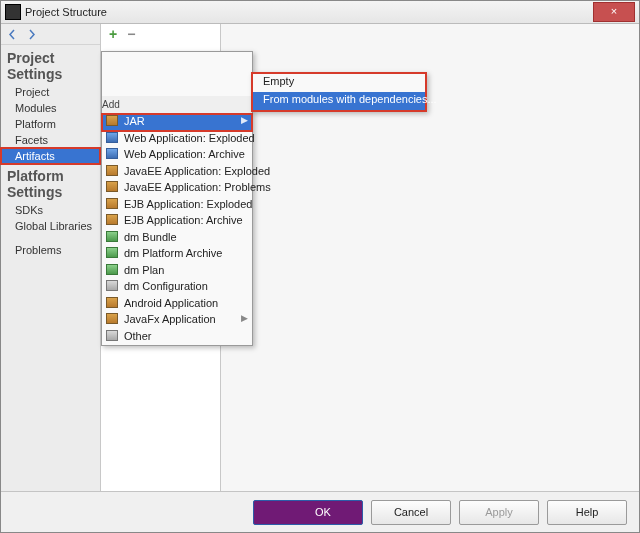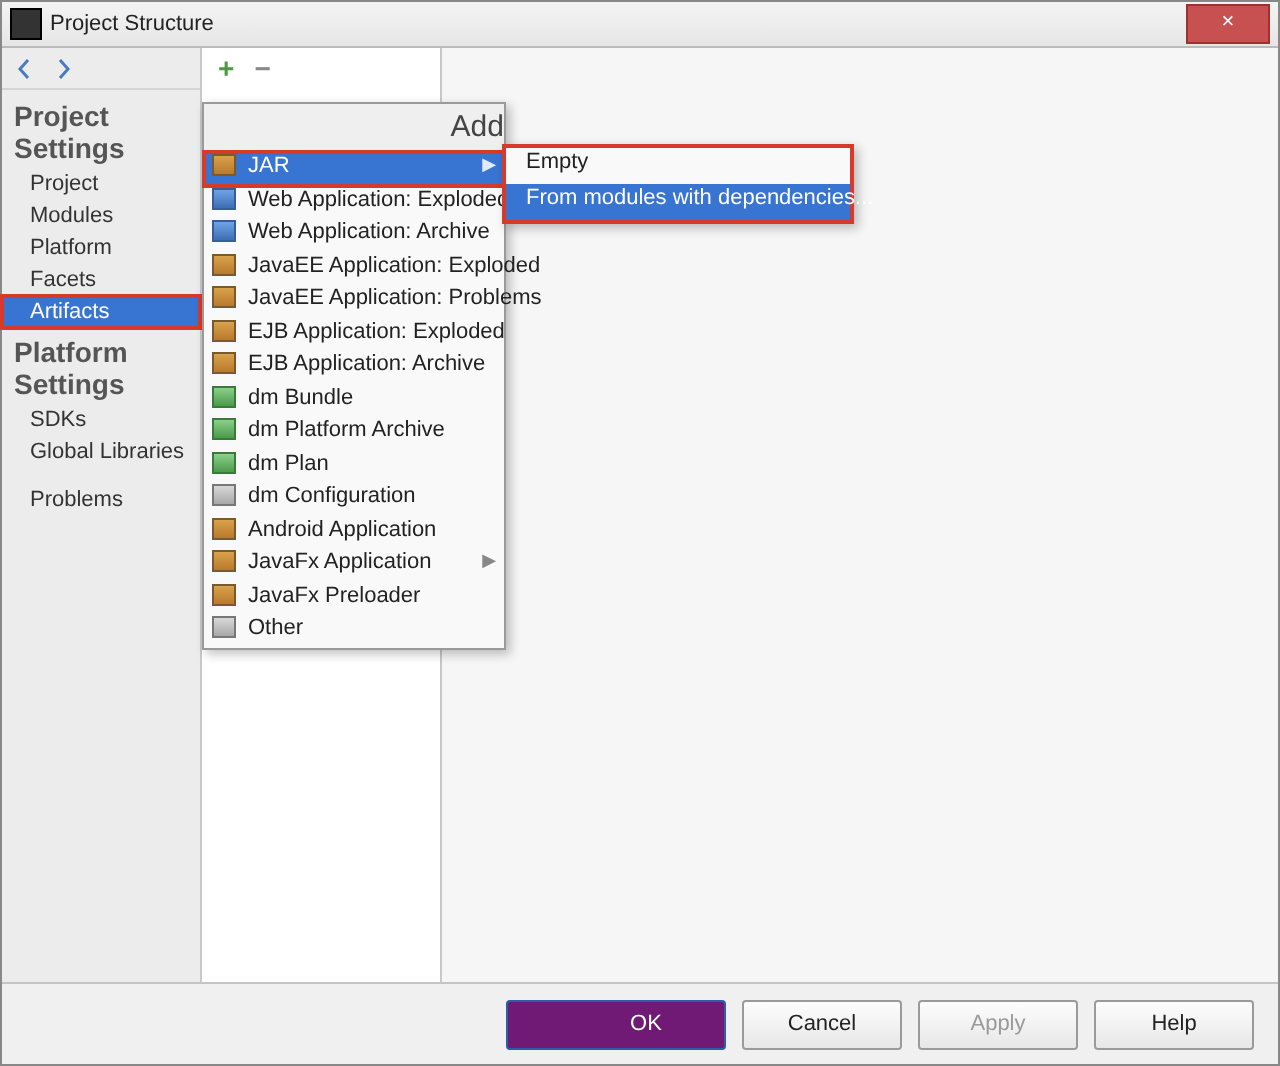--- a/index.html
+++ b/index.html
@@ -22,21 +22,21 @@
   
   .midcol{width:120px;background:#fff;border-right:1px solid #c8c8c8;box-sizing:border-box;position:relative;}
   .mid-tool{height:20px;display:flex;align-items:center;gap:10px;padding-left:8px;border-bottom:1px solid #d4d4d4;}
   .plus{color:#4a9b3f;font-weight:bold;font-size:14px;line-height:12px;}
   .minus{color:#888;font-weight:bold;font-size:14px;line-height:12px;}
   .midblank{position:absolute;inset:20px 0 0 0;background:#fff;}
   
   .rightarea{flex:1;background:#f6f6f6;}
   
   .popup{position:absolute;left:100px;top:27px;width:150px;background:#f9f9f9;border:1px solid #9a9a9a;box-shadow:2px 2px 5px rgba(0,0,0,.25);}
-  .popup-title{text-align:right;font-size:15px;padding:3px 0;color:#444;background:#efefef;border-bottom:1px solid #ccc;}
+  .popup-title{text-align:left;font-size:10px;padding:3px 0;color:#444;background:#efefef;border-bottom:1px solid #ccc;margin-top:44px;}
   .menu-row{display:flex;align-items:flex-start;padding:1px 4px;height:14.5px;font-size:11px;white-space:nowrap;color:#222;}
   .menu-row .mi{width:14px;height:12px;margin-right:4px;flex:0 0 14px;}
   .menu-row.sel{background:#3874d1;color:#fff;}
   .menu-row .arrow{margin-left:auto;font-size:9px;color:inherit;opacity:.85;}
   .menu-row .sub-indicator{margin-left:auto;font-size:9px;color:#888;}
   
   .ic{display:inline-block;width:12px;height:11px;border:1px solid #7a5a2a;background:linear-gradient(#d9a24b,#b87a2d);box-sizing:border-box;}
   .ic.blue{border-color:#355e9b;background:linear-gradient(#6fa5e8,#3d6db3);}
   .ic.green{border-color:#3a7a3a;background:linear-gradient(#8bd08b,#4c9a4c);}
   .ic.grey{border-color:#777;background:linear-gradient(#d8d8d8,#a8a8a8);}
@@ -153,24 +153,20 @@
         <div class="menu-row">
           <span class="mi"><span class="ic"></span></span>
           <span>Android Application</span>
         </div>
         <div class="menu-row">
           <span class="mi"><span class="ic"></span></span>
           <span>JavaFx Application</span>
           <span class="sub-indicator">▶</span>
         </div>
         <div class="menu-row">
-          <span class="mi"><span class="ic"></span></span>
-          <span>JavaFx Preloader</span>
-        </div>
-        <div class="menu-row">
           <span class="mi"><span class="ic grey"></span></span>
           <span>Other</span>
         </div>
       </div>
 
     <div class="subpopup hi-red-box" id="jar-sub">
         <div class="menu-row">
           <span style="padding-left: 6px;">Empty</span>
         </div>
         <div class="menu-row sel">

